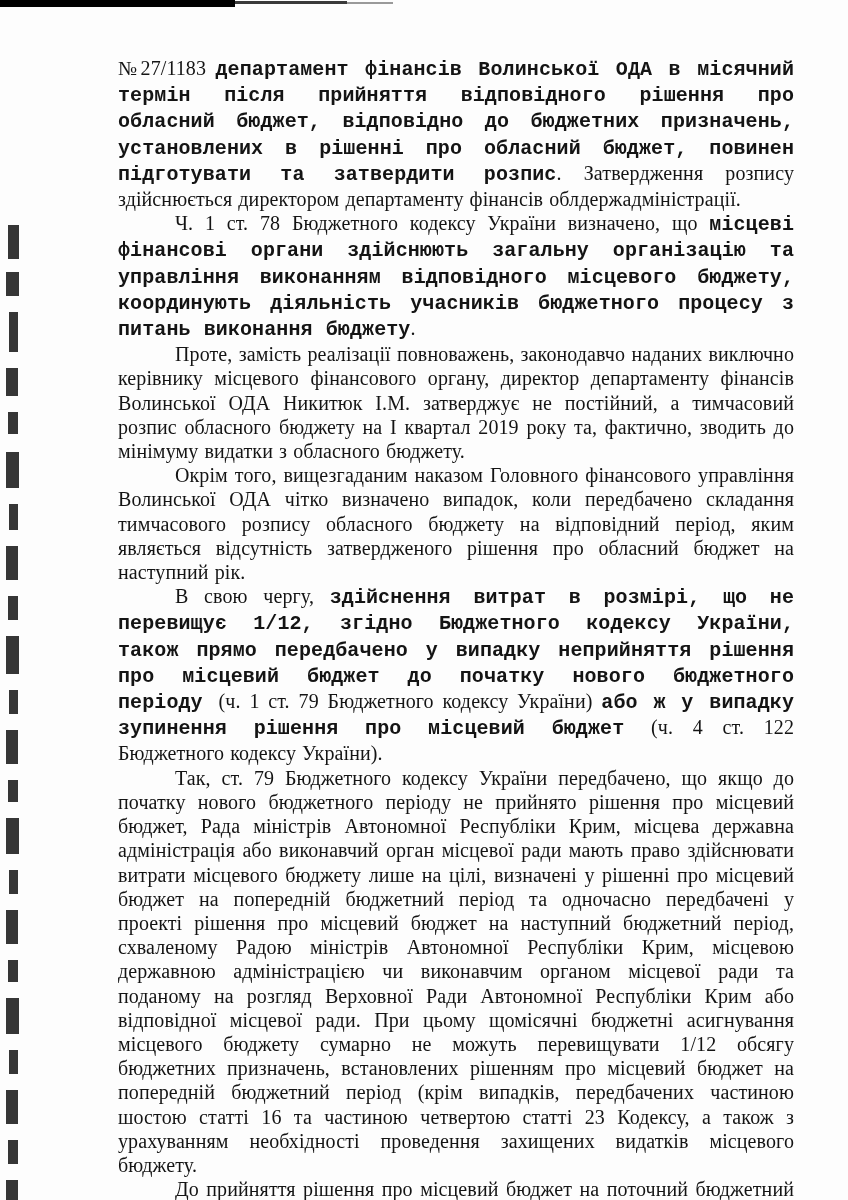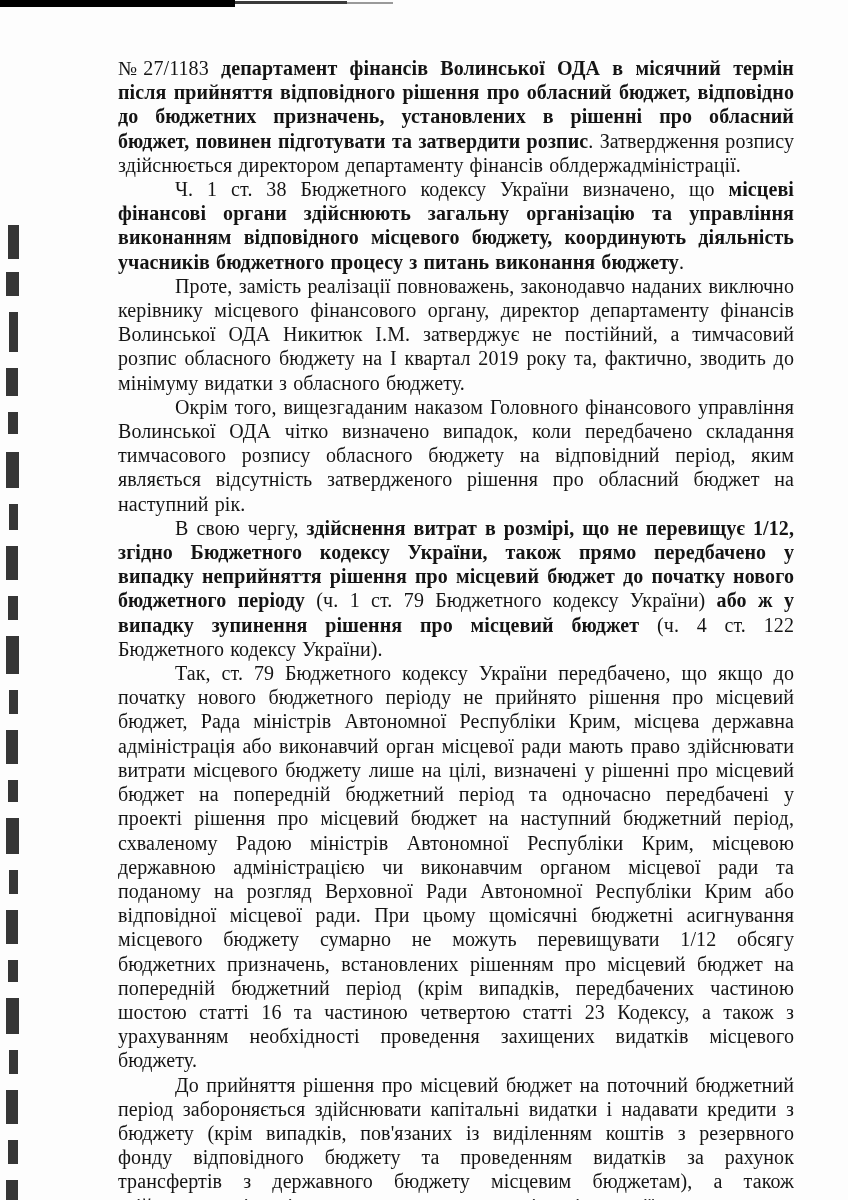--- a/index.html
+++ b/index.html
@@ -30,20 +30,21 @@
   }
   .text-block p.para {
     margin: 0;
     text-indent: 57px;
   }
   .text-block p.para.no-indent {
     text-indent: 0;
   }
   .text-block span.bold {
     font-weight: 700;
+    font-family: Liberation Mono, monospace;
   }
   
   .top-bar {
     position: absolute;
     left: 0;
     top: 0;
     width: 235px;
     height: 7px;
     background: #000000;
   }
@@ -101,21 +102,21 @@
     <rect x="8" y="960" width="10" height="22"></rect>
     <rect x="6" y="998" width="13" height="36"></rect>
     <rect x="9" y="1050" width="9" height="24"></rect>
     <rect x="6" y="1090" width="12" height="34"></rect>
     <rect x="8" y="1140" width="10" height="24"></rect>
     <rect x="6" y="1180" width="12" height="20"></rect>
   </svg>
 
   <div class="text-block">
       <p class="para no-indent"><span class="">№27/1183 </span><span class="bold">департамент фінансів Волинської ОДА в місячний термін після прийняття відповідного рішення про обласний бюджет, відповідно до бюджетних призначень, установлених в рішенні про обласний бюджет, повинен підготувати та затвердити розпис</span><span class="">. Затвердження розпису здійснюється директором департаменту фінансів облдержадміністрації.</span></p>
-      <p class="para"><span class="">Ч. 1 ст. 38 Бюджетного кодексу України визначено, що </span><span class="bold">місцеві фінансові органи здійснюють загальну організацію та управління виконанням відповідного місцевого бюджету, координують діяльність учасників бюджетного процесу з питань виконання бюджету</span><span class="">.</span></p>
+      <p class="para"><span class="">Ч. 1 ст. 78 Бюджетного кодексу України визначено, що </span><span class="bold">місцеві фінансові органи здійснюють загальну організацію та управління виконанням відповідного місцевого бюджету, координують діяльність учасників бюджетного процесу з питань виконання бюджету</span><span class="">.</span></p>
       <p class="para"><span class="">Проте, замість реалізації повноважень, законодавчо наданих виключно керівнику місцевого фінансового органу, директор департаменту фінансів Волинської ОДА Никитюк І.М. затверджує не постійний, а тимчасовий розпис обласного бюджету на І квартал 2019 року та, фактично, зводить до мінімуму видатки з обласного бюджету.</span></p>
       <p class="para"><span class="">Окрім того, вищезгаданим наказом Головного фінансового управління Волинської ОДА чітко визначено випадок, коли передбачено складання тимчасового розпису обласного бюджету на відповідний період, яким являється відсутність затвердженого рішення про обласний бюджет на наступний рік.</span></p>
       <p class="para"><span class="">В свою чергу, </span><span class="bold">здійснення витрат в розмірі, що не перевищує 1/12, згідно Бюджетного кодексу України, також прямо передбачено у випадку неприйняття рішення про місцевий бюджет до початку нового бюджетного періоду </span><span class="">(ч. 1 ст. 79 Бюджетного кодексу України) </span><span class="bold">або ж у випадку зупинення рішення про місцевий бюджет </span><span class="">(ч. 4 ст. 122 Бюджетного кодексу України).</span></p>
       <p class="para"><span class="">Так, ст. 79 Бюджетного кодексу України передбачено, що якщо до початку нового бюджетного періоду не прийнято рішення про місцевий бюджет, Рада міністрів Автономної Республіки Крим, місцева державна адміністрація або виконавчий орган місцевої ради мають право здійснювати витрати місцевого бюджету лише на цілі, визначені у рішенні про місцевий бюджет на попередній бюджетний період та одночасно передбачені у проекті рішення про місцевий бюджет на наступний бюджетний період, схваленому Радою міністрів Автономної Республіки Крим, місцевою державною адміністрацією чи виконавчим органом місцевої ради та поданому на розгляд Верховної Ради Автономної Республіки Крим або відповідної місцевої ради. При цьому щомісячні бюджетні асигнування місцевого бюджету сумарно не можуть перевищувати 1/12 обсягу бюджетних призначень, встановлених рішенням про місцевий бюджет на попередній бюджетний період (крім випадків, передбачених частиною шостою статті 16 та частиною четвертою статті 23 Кодексу, а також з урахуванням необхідності проведення захищених видатків місцевого бюджету.</span></p>
       <p class="para"><span class="">До прийняття рішення про місцевий бюджет на поточний бюджетний період забороняється здійснювати капітальні видатки і надавати кредити з бюджету (крім випадків, пов'язаних із виділенням коштів з резервного фонду відповідного бюджету та проведенням видатків за рахунок трансфертів з державного бюджету місцевим бюджетам), а також здійснювати місцеві запозичення та надавати місцеві гарантії.</span></p>
     </div>
 
 </div>
 
 </body></html>

